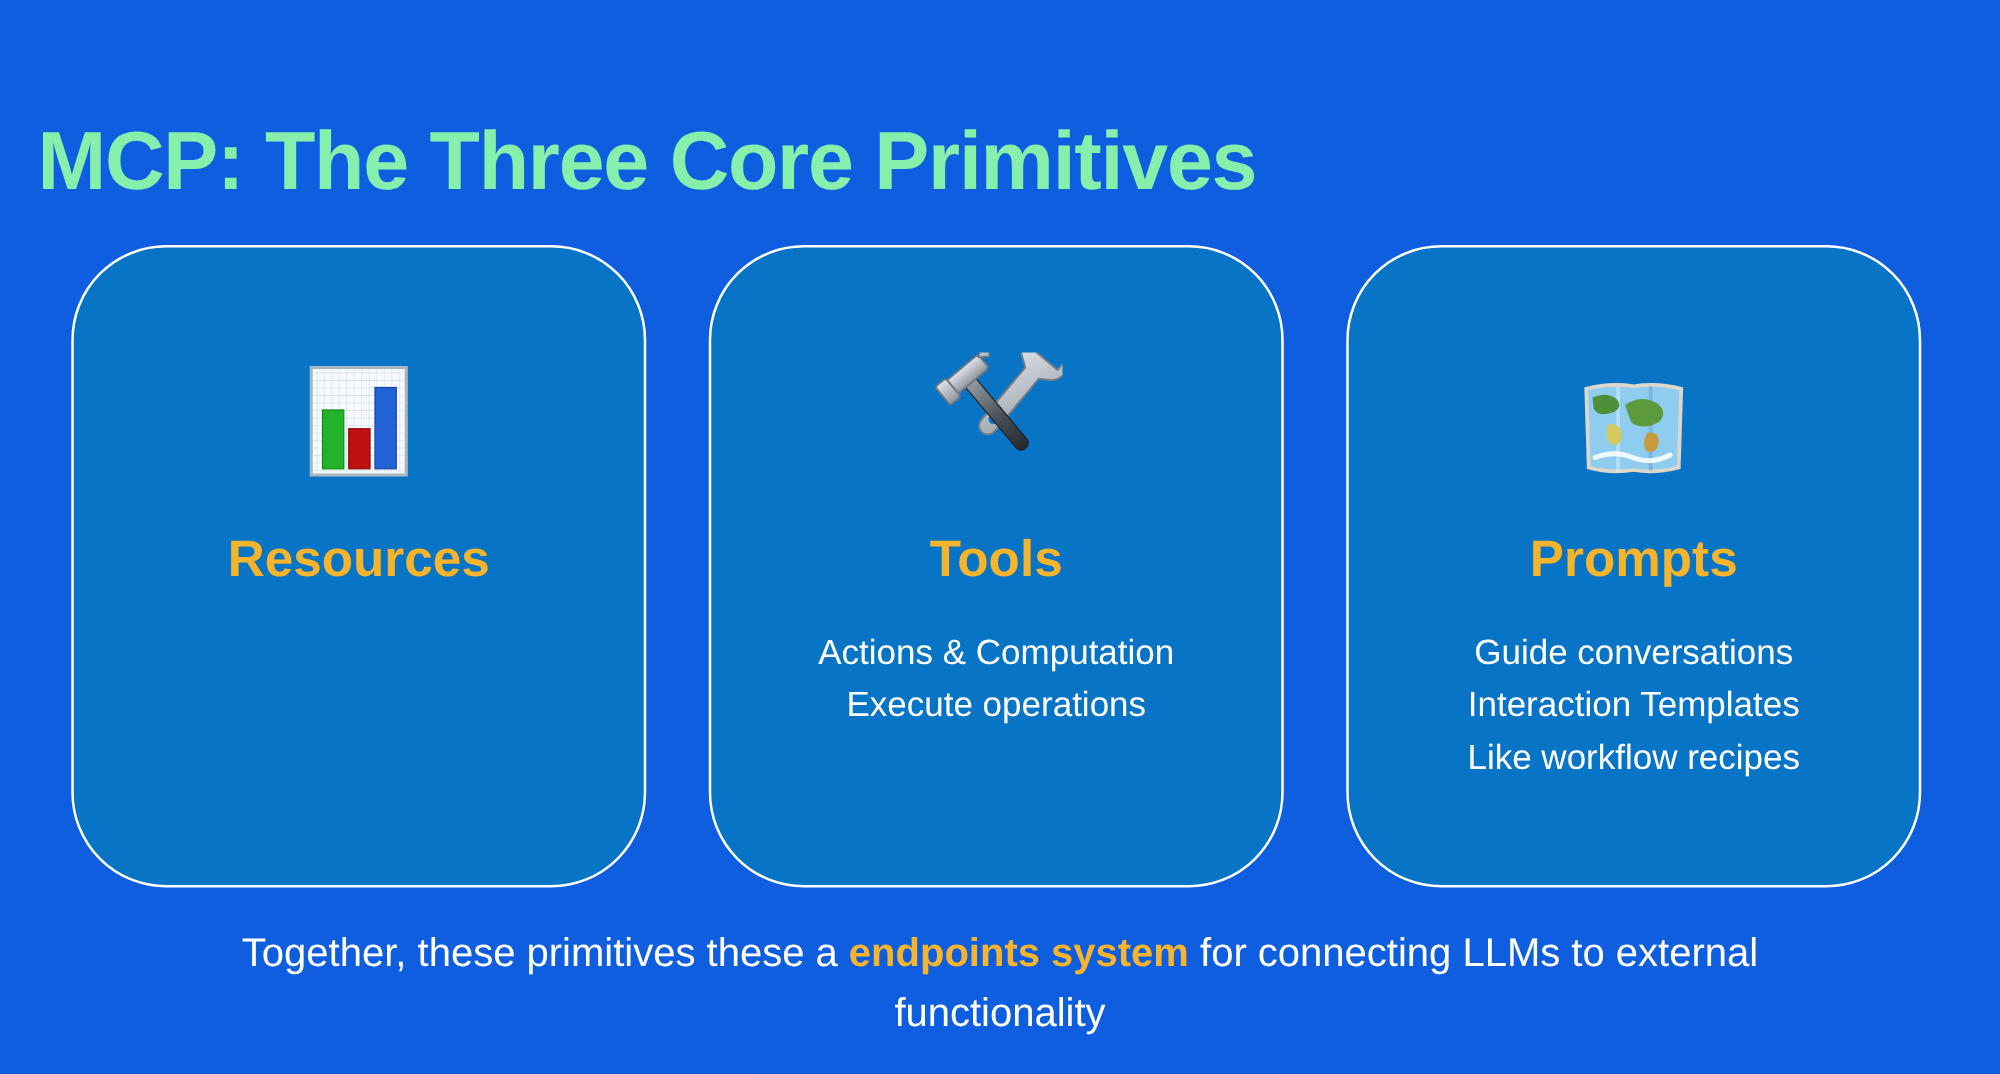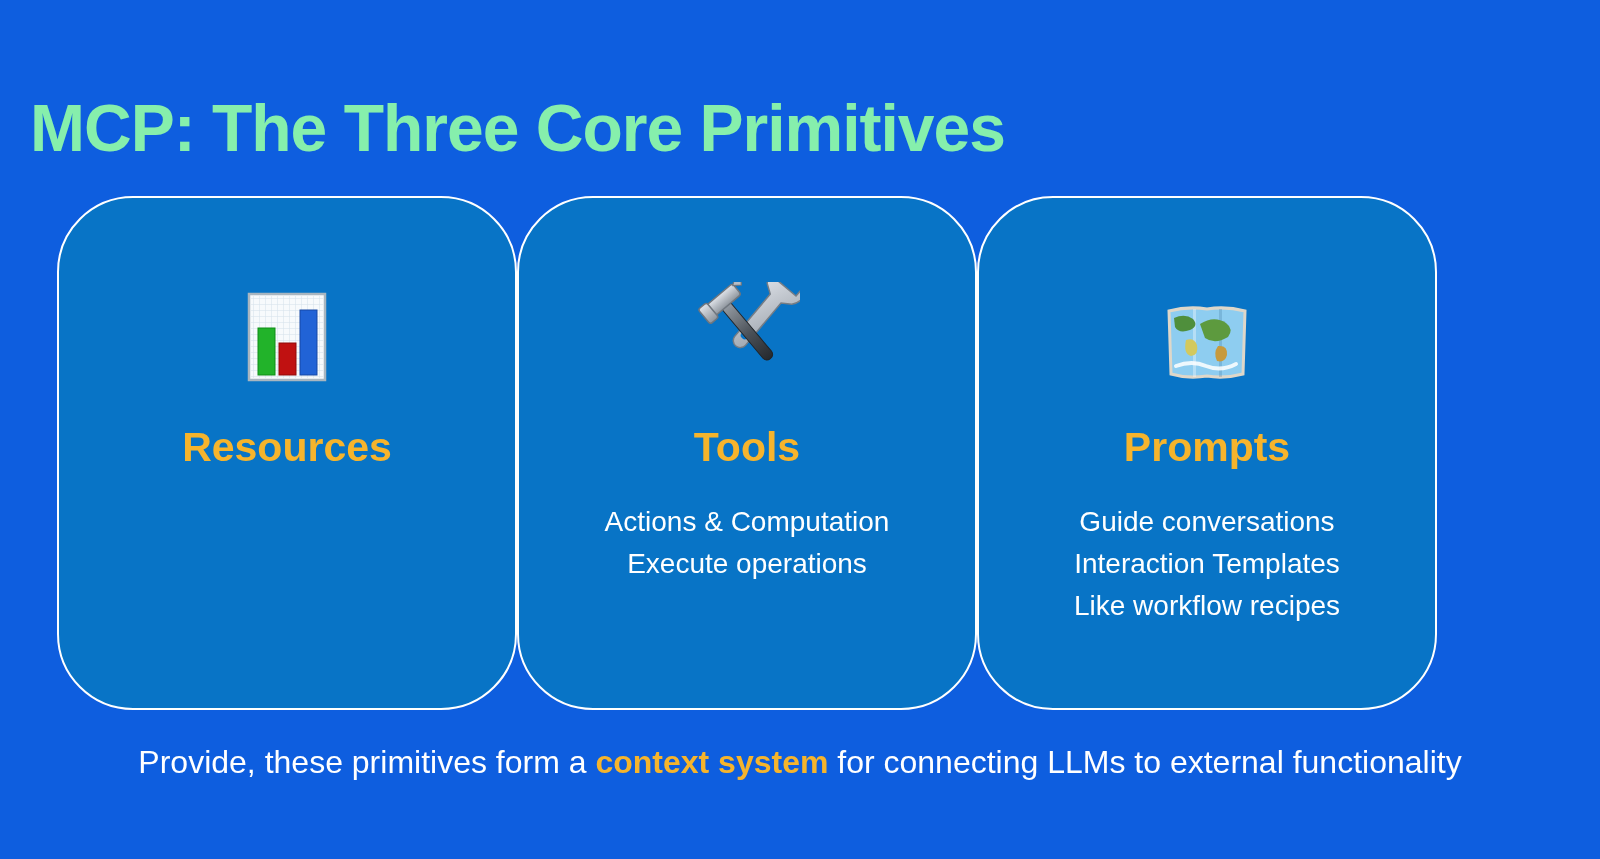--- a/index.html
+++ b/index.html
@@ -9,21 +9,21 @@
     font-family:"Liberation Sans", sans-serif;
     position:relative; overflow:hidden;
   }
   .slide-title {
     position:absolute; left:30px; top:46px;
     font-size:66px; font-weight:700; color:#86efac;
     letter-spacing:-1px; white-space:nowrap;
   }
   .cards-row {
     position:absolute; left:57px; top:196px;
-    display:flex; 
+    display:flex; gap:50px;
   }
   .card {
     width:460px; height:514px;
     box-sizing:border-box;
     background:#0874C6;
     border:2px solid #ffffff;
     border-radius:76px;
     display:flex; flex-direction:column; align-items:center;
     text-align:center;
   }
@@ -134,15 +134,15 @@
       <div>Guide conversations</div>
       <div>Interaction Templates</div>
       <div>Like workflow recipes</div>
     </div>
   </div>
 
 </div>
 
 <div class="footer-caption">
   <div class="inner">
-    <span>Provide, these primitives form a </span><span class="highlight">context system</span><span> for connecting LLMs to external functionality</span>
+    <span>Together, these primitives these a </span><span class="highlight">endpoints system</span><span> for connecting LLMs to external functionality</span>
   </div>
 </div>
 
 </body></html>

